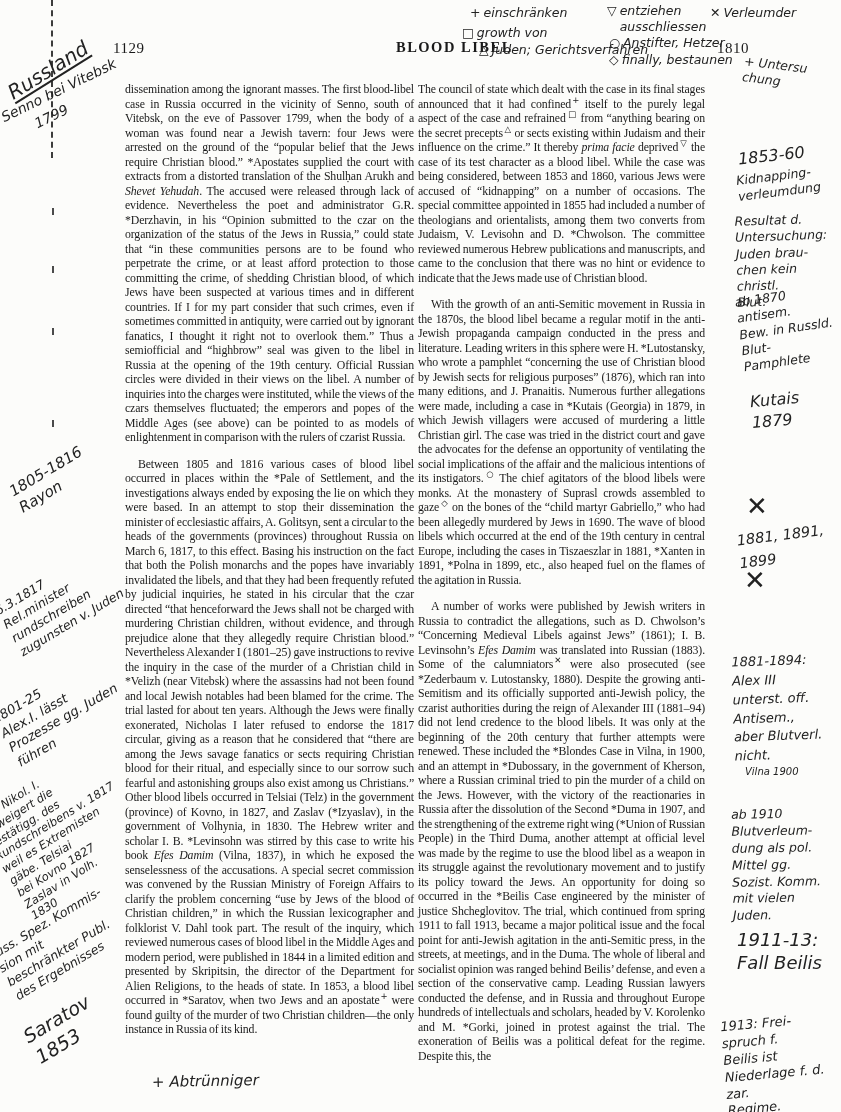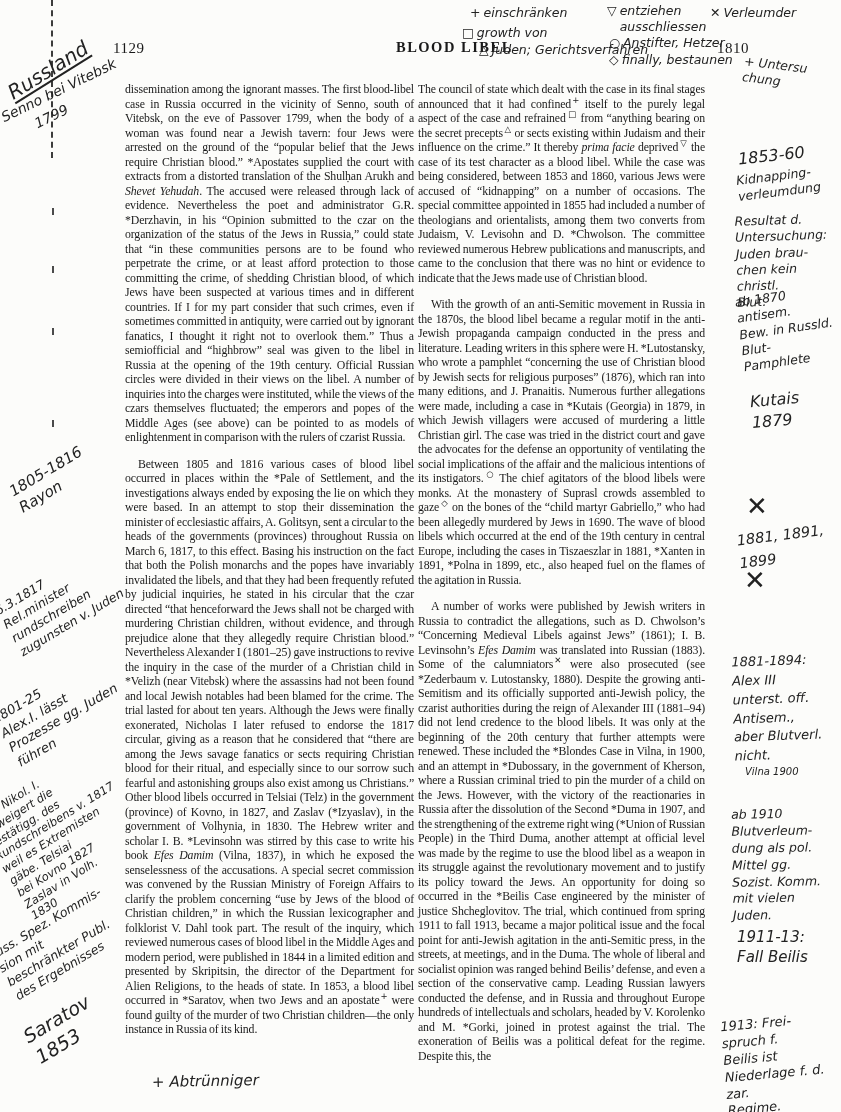--- a/index.html
+++ b/index.html
@@ -140,21 +140,21 @@
 aber Blutverl.
 nicht.</div>
   <div class="hand" style="left:745px;top:766px;font-size:10px">Vilna 1900</div>
   <div class="hand" style="left:732px;top:806px;font-size:12.5px;line-height:1.35;transform:rotate(-1deg)">ab 1910
 Blutverleum-
 dung als pol.
 Mittel gg.
 Sozist. Komm.
 mit vielen
 Juden.</div>
-  <div class="hand" style="left:737px;top:928px;font-size:15px;line-height:1.3">1911-13:
+  <div class="hand" style="left:737px;top:928px;font-size:18px;line-height:1.3">1911-13:
 Fall Beilis</div>
   <div class="hand" style="left:724px;top:1014px;font-size:13px;line-height:1.3;transform:rotate(-5deg)">1913: Frei-
 spruch f.
 Beilis ist
 Niederlage f. d. zar.
 Regime.</div>
 
 </div>
 
 </body></html>

